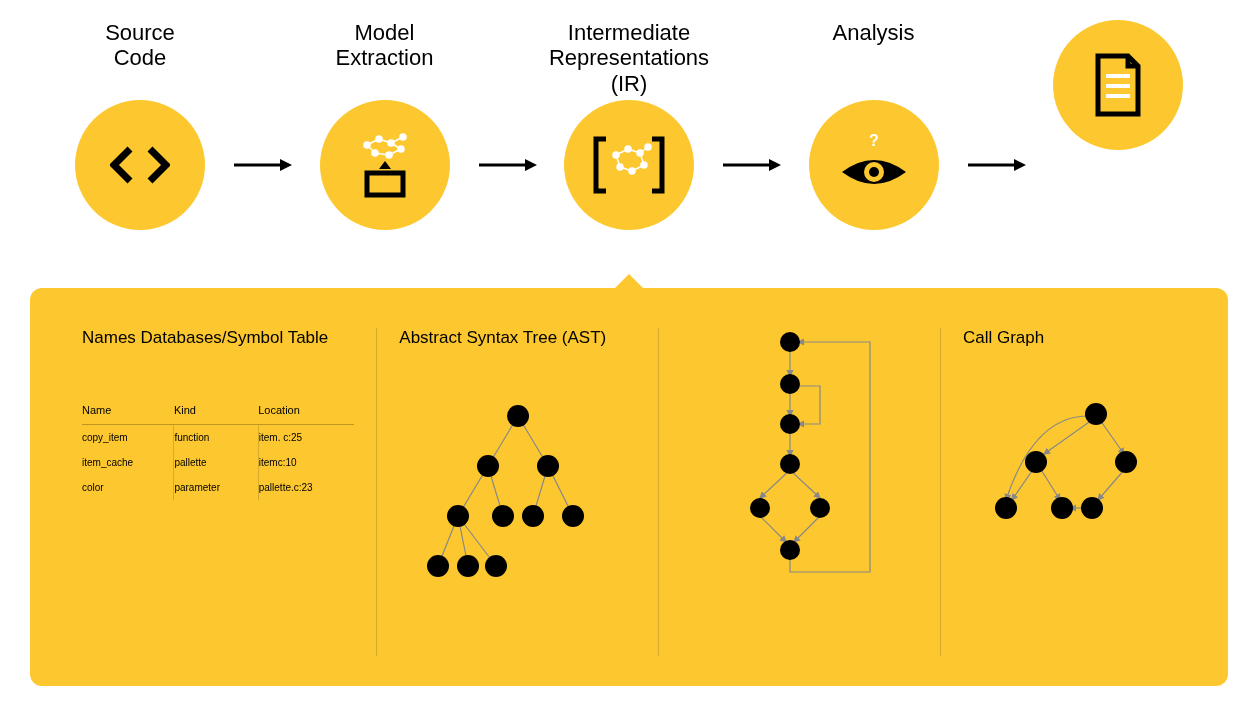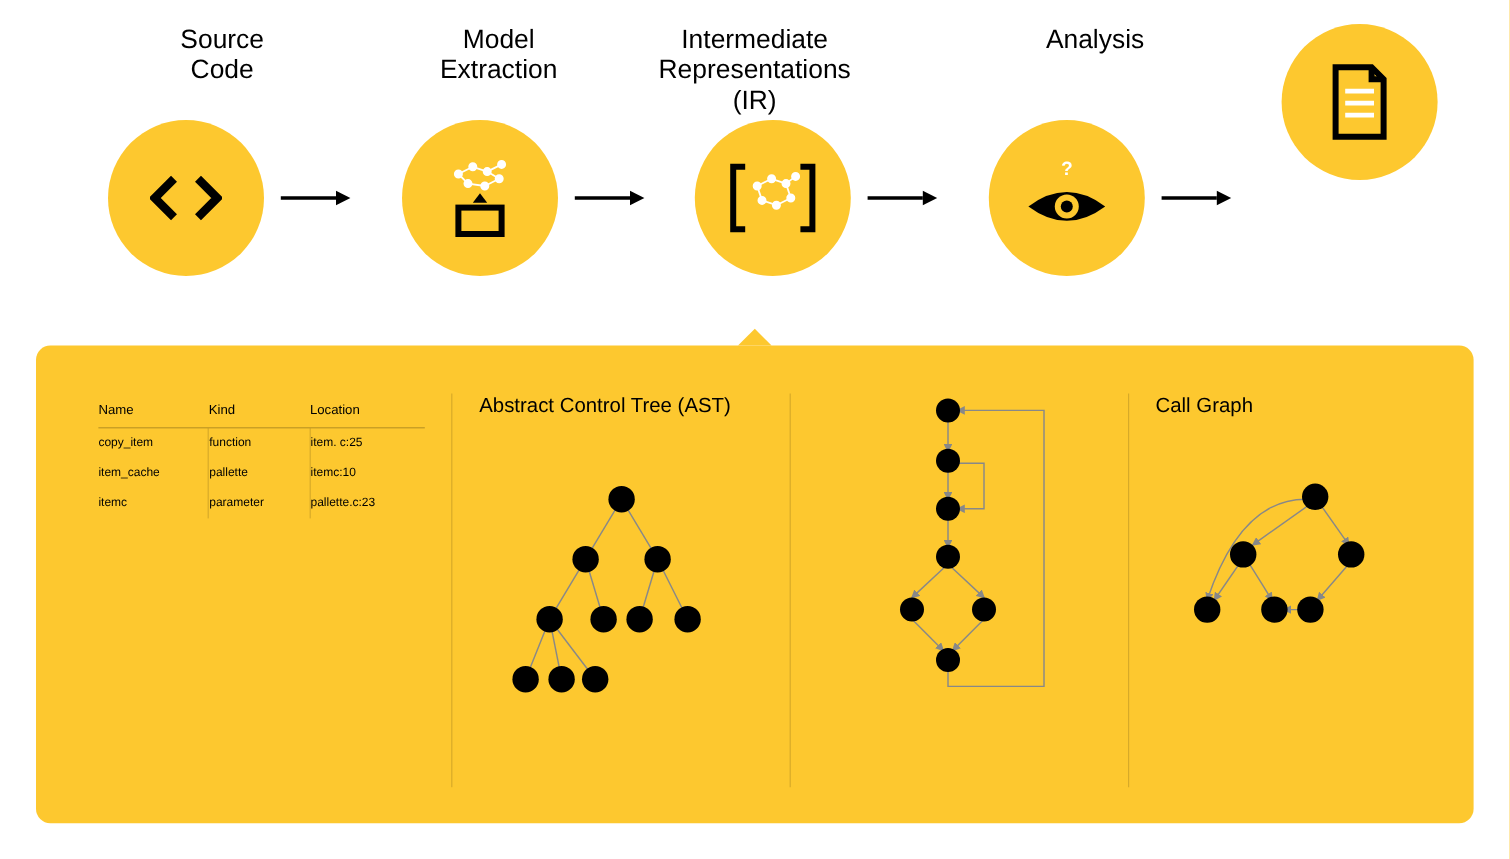--- a/index.html
+++ b/index.html
@@ -13,21 +13,21 @@
   }
   .stage-row {
     display: flex;
     align-items: flex-start;
     justify-content: space-between;
     padding: 20px 60px 0 60px;
   }
   .stage {
     display: flex;
     flex-direction: column;
-    align-items: flex-end;
+    align-items: center;
     width: 160px;
   }
   .stage-label {
     font-size: 22px;
     font-weight: 300;
     text-align: center;
     line-height: 1.15;
     height: 80px;
     display: flex;
     align-items: flex-start;
@@ -242,50 +242,51 @@
       </svg>
     </div>
   </div>
 
 </div>
 
 <div class="detail-panel">
   <div class="pointer-up"></div>
 
   <div class="col" style="flex:1.15">
+    <div class="col-title">Names Databases/Symbol Table</div>
     <table class="sym">
       <thead>
         <tr>
           <th>Name</th>
           <th>Kind</th>
           <th>Location</th>
         </tr>
       </thead>
       <tbody id="sym-body">
           <tr>
             <td>copy_item</td>
             <td>function</td>
             <td>item. c:25</td>
           </tr>
           <tr>
             <td>item_cache</td>
             <td>pallette</td>
             <td>itemc:10</td>
           </tr>
           <tr>
-            <td>itemc</td>
+            <td>color</td>
             <td>parameter</td>
             <td>pallette.c:23</td>
           </tr>
         </tbody>
     </table>
   </div>
 
   <div class="col">
-    <div class="col-title">Abstract Control Tree (AST)</div>
+    <div class="col-title">Abstract Syntax Tree (AST)</div>
     <div class="graph-area">
       <svg width="200" height="200" viewBox="0 0 200 200">
         <g stroke="#888" stroke-width="1.2" fill="none">
           <line x1="100" y1="20" x2="70" y2="70"></line>
             <line x1="100" y1="20" x2="130" y2="70"></line>
           <line x1="70" y1="70" x2="40" y2="120"></line>
             <line x1="70" y1="70" x2="85" y2="120"></line>
           <line x1="130" y1="70" x2="115" y2="120"></line>
             <line x1="130" y1="70" x2="155" y2="120"></line>
           <line x1="40" y1="120" x2="20" y2="170"></line>

